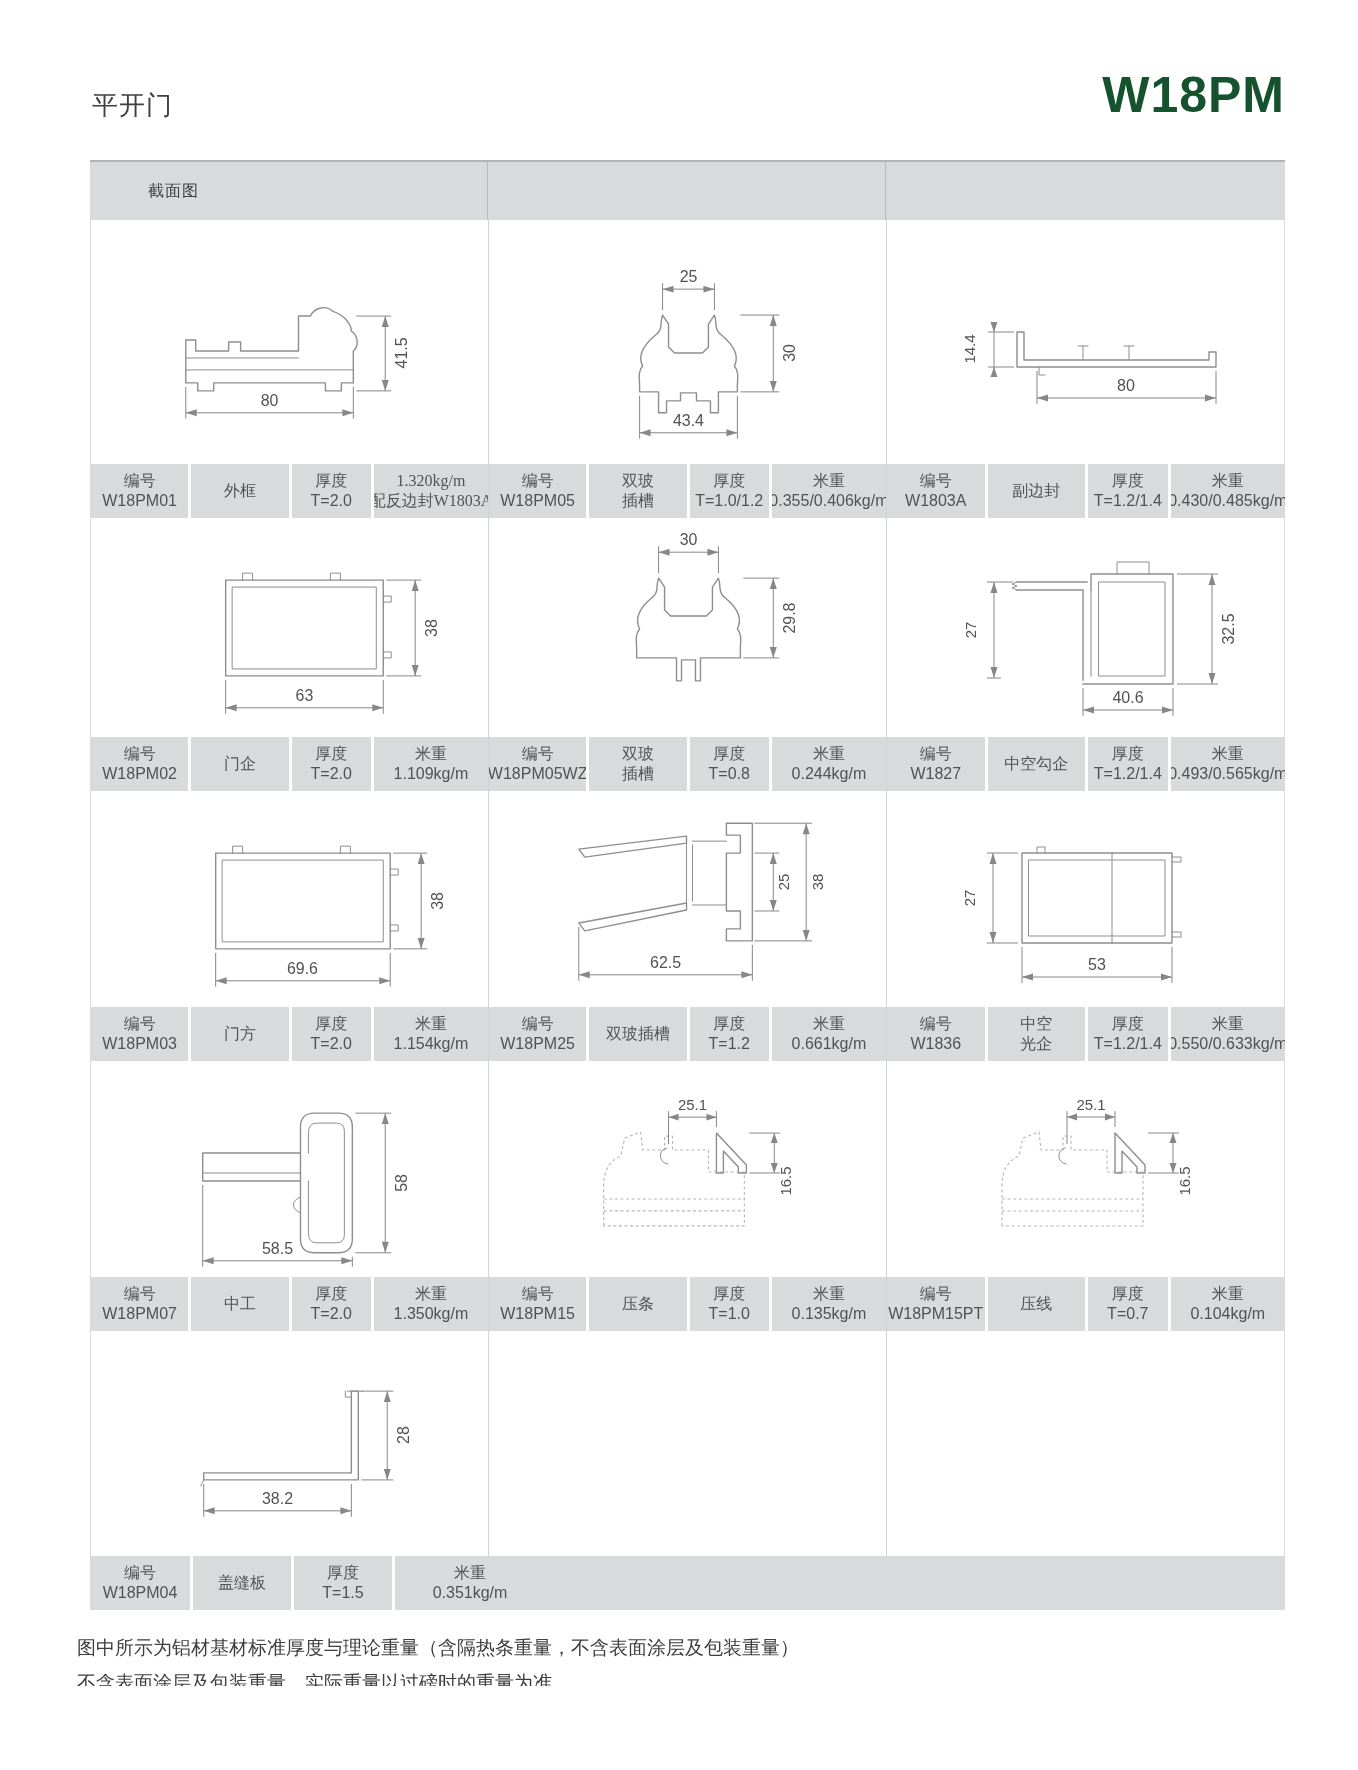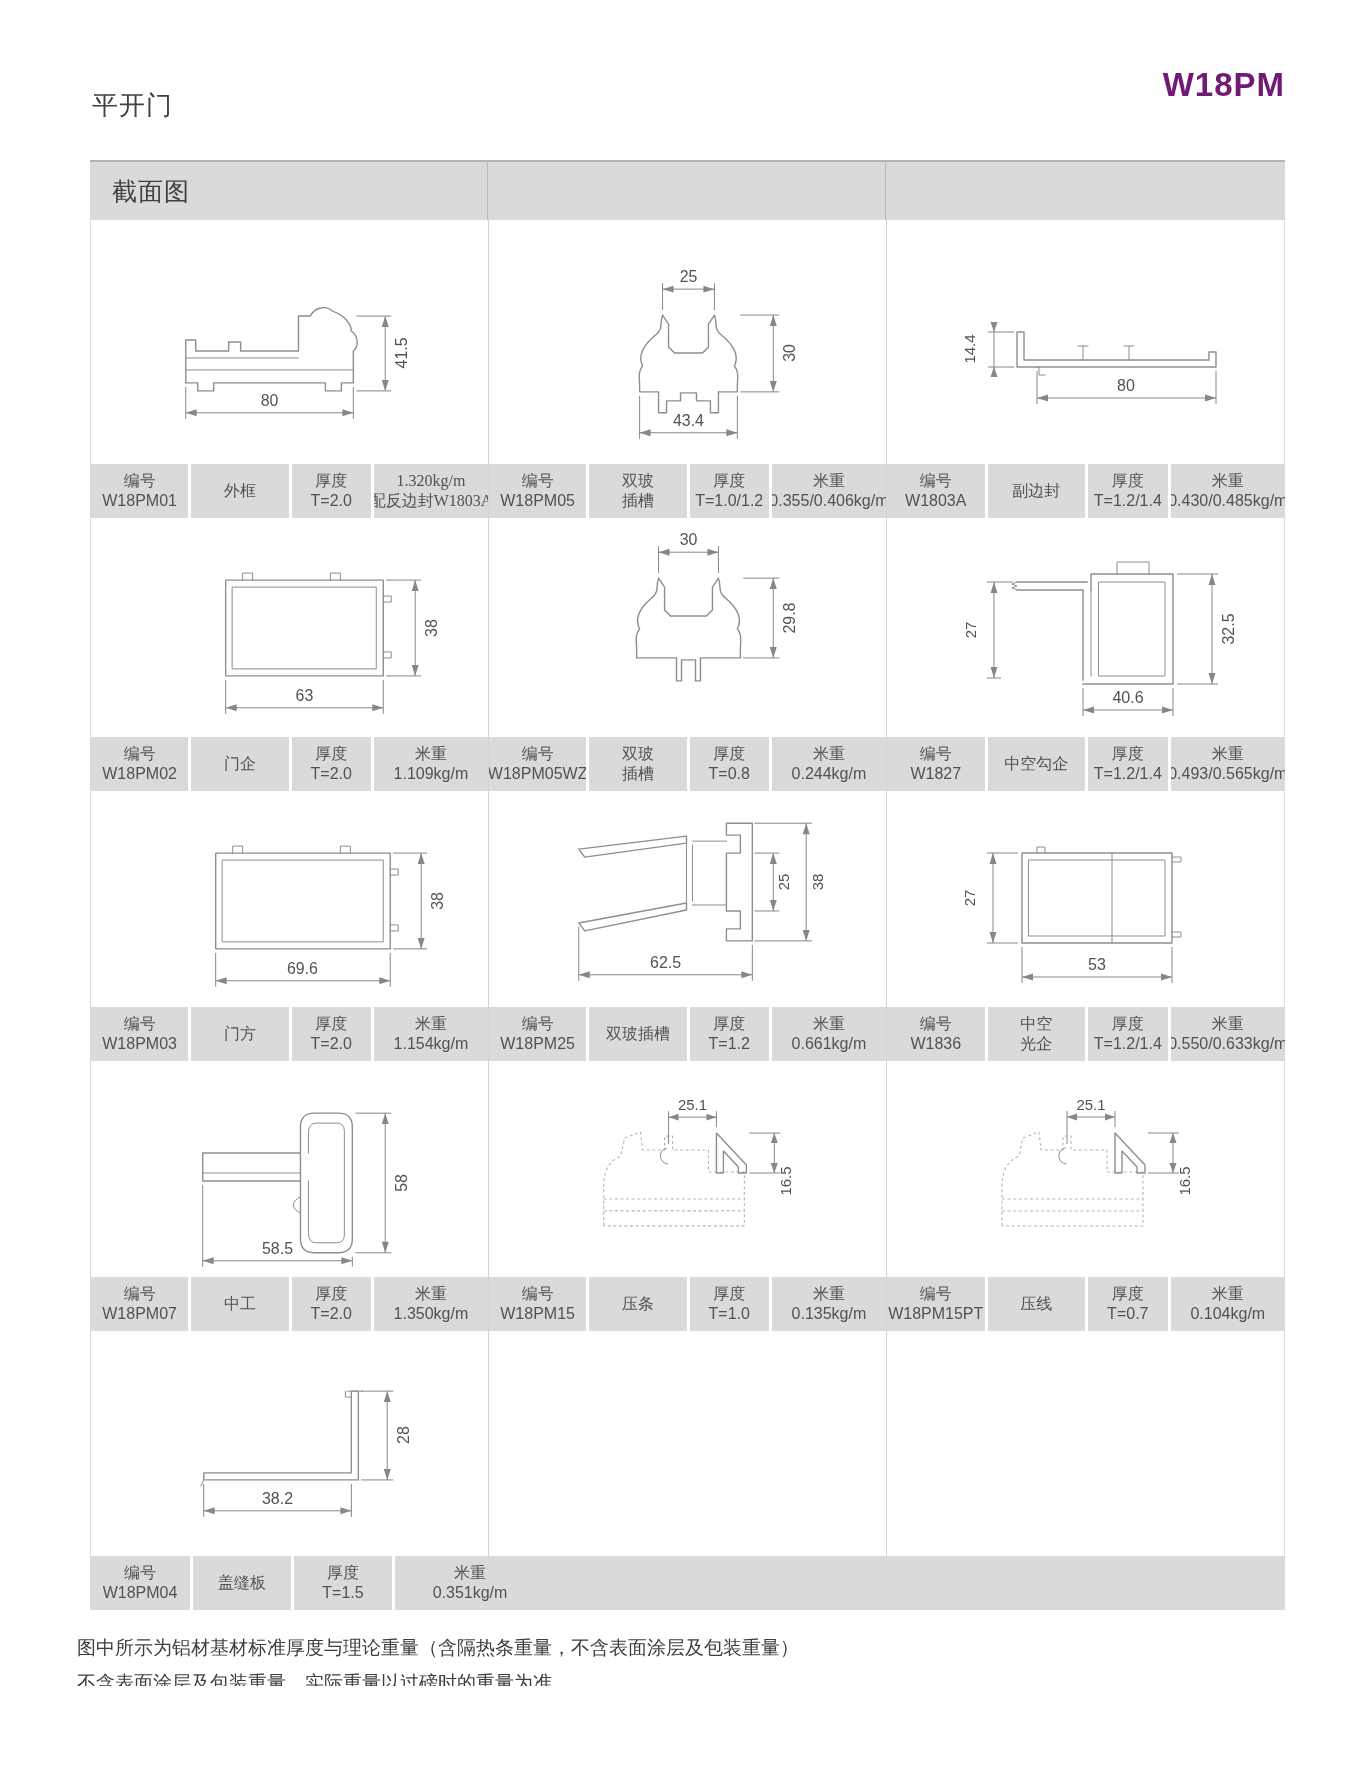--- a/index.html
+++ b/index.html
@@ -2,31 +2,31 @@
 <html><head>
 <meta charset="utf-8">
 <style>
   html,body { margin:0; padding:0; background:#ffffff; }
   .page {
     position:relative; width:1358px; height:1686px; background:#ffffff;
     font-family:"Liberation Sans","DejaVu Sans",sans-serif; color:#4a4b4d;
     overflow:hidden;
   }
   .hdr-left { position:absolute; left:92px; top:88px; font-size:26px; letter-spacing:1px; color:#414042; }
-  .hdr-right { position:absolute; right:73px; top:66px; font-size:33px; font-weight:700; letter-spacing:1px; color:#701a75; }
+  .hdr-right { position:absolute; right:73px; top:66px; font-size:50px; font-weight:700; letter-spacing:1px; color:#14532d; }
 
   .sheet { position:absolute; left:90px; top:160px; width:1195px; }
 
   .thead {
     display:grid; grid-template-columns:398px 398px 1fr;
     height:58px; background:#d9dadb; border-top:2px solid #b2b3b5;
   }
   .thead .hc { border-right:1px solid #b9babc; display:flex; align-items:center; }
   .thead .hc:last-child { border-right:none; }
-  .section-title { font-size:25px; color:#3f4042; padding-left:22px; letter-spacing:1px; }
+  .section-title { font-size:16px; color:#3f4042; padding-left:22px; letter-spacing:1px;margin-left:36px; }
 
   .trow { display:grid; grid-template-columns:398px 398px 1fr; }
   .col { border-right:1px solid #d2d3d5; position:relative; }
   .col.last { border-right:none; }
   .rowbox { border-left:1px solid #d9dadb; border-right:1px solid #d9dadb; }
 
   .diag { display:block; }
 
   .band { display:grid; grid-template-columns:24.5% 24.5% 20% auto; gap:0 3px; height:54px; }
   .band5 { display:grid; grid-template-columns:100px 98px 98px auto; gap:0 3px; height:54px; }

